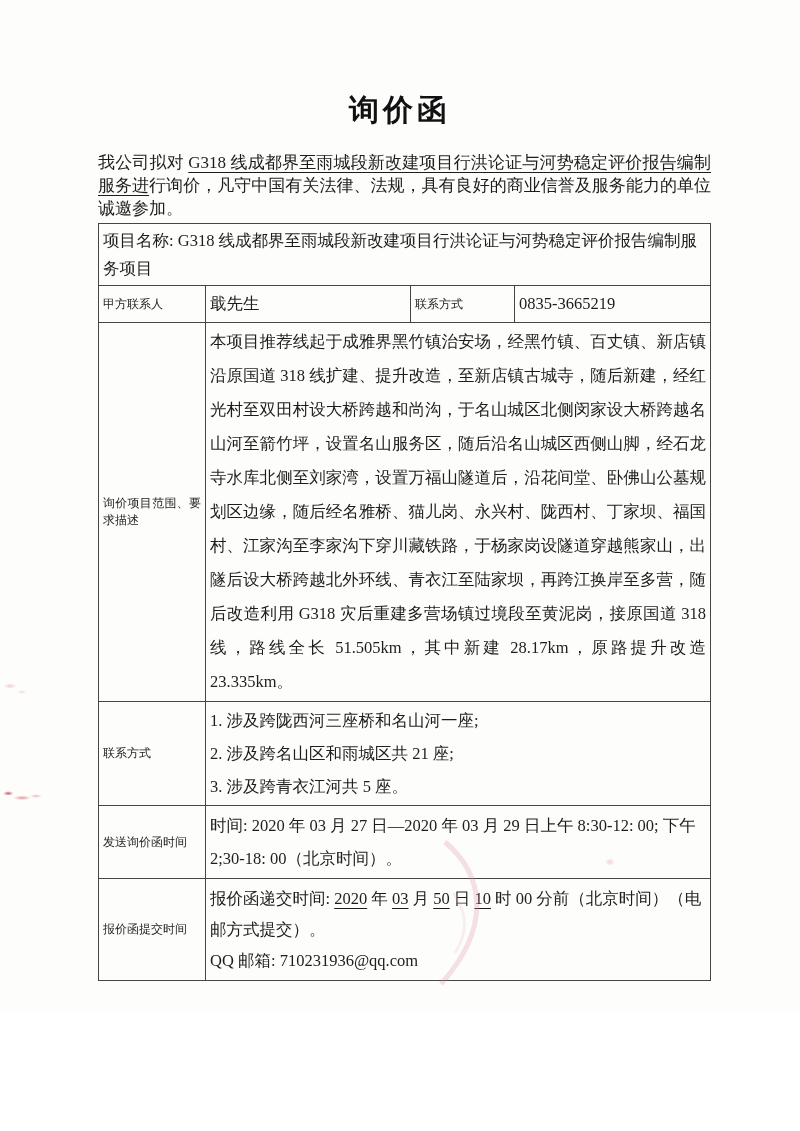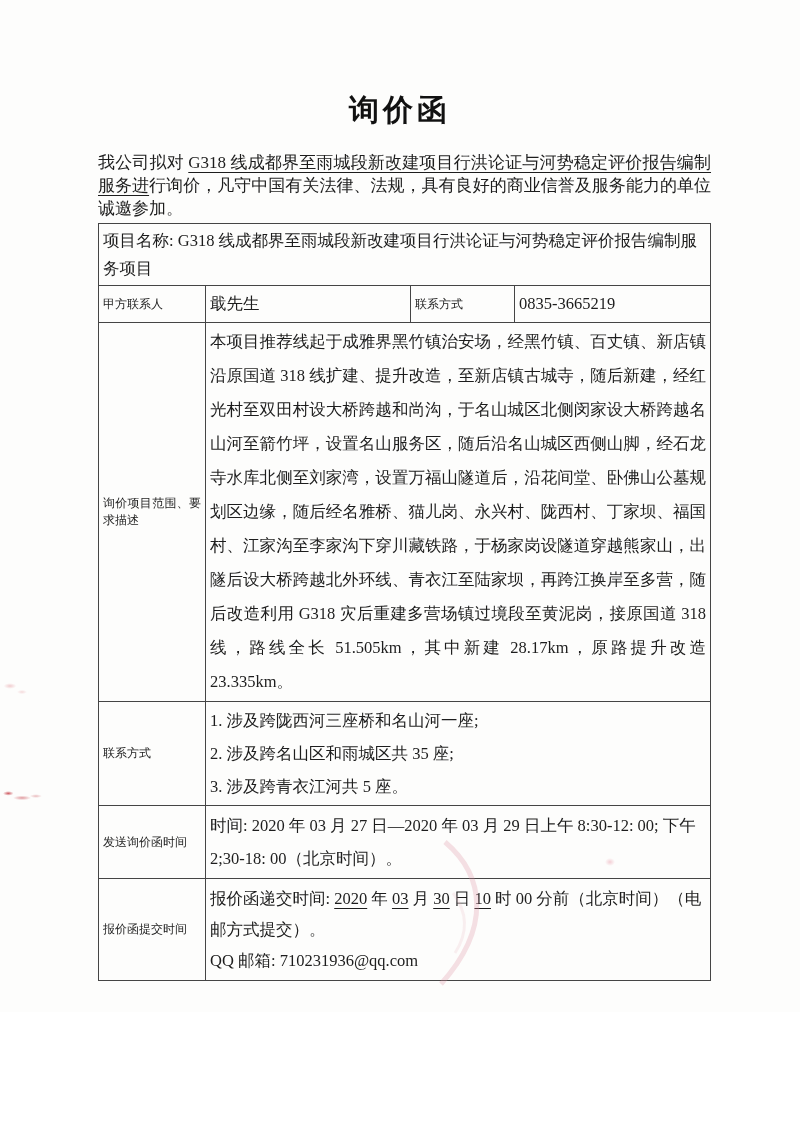--- a/index.html
+++ b/index.html
@@ -111,33 +111,33 @@
       <tr class="r4">
         <td class="lbl">询价项目范围、要求描述</td>
         <td colspan="3">
           <div class="scope-para">本项目推荐线起于成雅界黑竹镇治安场，经黑竹镇、百丈镇、新店镇沿原国道 318 线扩建、提升改造，至新店镇古城寺，随后新建，经红光村至双田村设大桥跨越和尚沟，于名山城区北侧闵家设大桥跨越名山河至箭竹坪，设置名山服务区，随后沿名山城区西侧山脚，经石龙寺水库北侧至刘家湾，设置万福山隧道后，沿花间堂、卧佛山公墓规划区边缘，随后经名雅桥、猫儿岗、永兴村、陇西村、丁家坝、福国村、江家沟至李家沟下穿川藏铁路，于杨家岗设隧道穿越熊家山，出隧后设大桥跨越北外环线、青衣江至陆家坝，再跨江换岸至多营，随后改造利用 G318 灾后重建多营场镇过境段至黄泥岗，接原国道 318 线，路线全长 51.505km，其中新建 28.17km，原路提升改造 23.335km。</div>
         </td>
       </tr>
       <tr class="r5">
         <td class="lbl">联系方式</td>
         <td colspan="3">
           <div class="work-line">1. 涉及跨陇西河三座桥和名山河一座;</div>
-          <div class="work-line">2. 涉及跨名山区和雨城区共 35 座;</div>
+          <div class="work-line">2. 涉及跨名山区和雨城区共 21 座;</div>
           <div class="work-line">3. 涉及跨青衣江河共 5 座。</div>
         </td>
       </tr>
       <tr class="r6">
         <td class="lbl">发送询价函时间</td>
         <td colspan="3" class="send-text">时间: 2020 年 03 月 27 日—2020 年 03 月 29 日上午 8:30-12: 00; 下午 2;30-18: 00（北京时间）。</td>
       </tr>
       <tr class="r7">
         <td class="lbl center-last">报价函提交时间</td>
         <td colspan="3">
           <div class="submit-block">
-            <span>报价函递交时间: </span><span class="u">2020</span><span> 年 </span><span class="u">03</span><span> 月 </span><span class="u">30</span><span> 日 </span><span class="u">10</span><span> 时 00 分前（北京时间）（电邮方式提交）。</span>
+            <span>报价函递交时间: </span><span class="u">2020</span><span> 年 </span><span class="u">03</span><span> 月 </span><span class="u">50</span><span> 日 </span><span class="u">10</span><span> 时 00 分前（北京时间）（电邮方式提交）。</span>
           </div>
           <div class="submit-block">QQ 邮箱: 710231936@qq.com</div>
         </td>
       </tr>
     </tbody>
   </table>
 
   <svg class="stamp-svg" width="95" height="150" viewBox="0 0 95 150">
     <path d="M32 4 C 72 38, 78 90, 28 146" stroke="#dd8fa0" stroke-width="5" fill="none" opacity="0.55"></path>
     <path d="M40 55 C 55 75, 55 95, 42 115" stroke="#e6a8b5" stroke-width="3" fill="none" opacity="0.35"></path>

